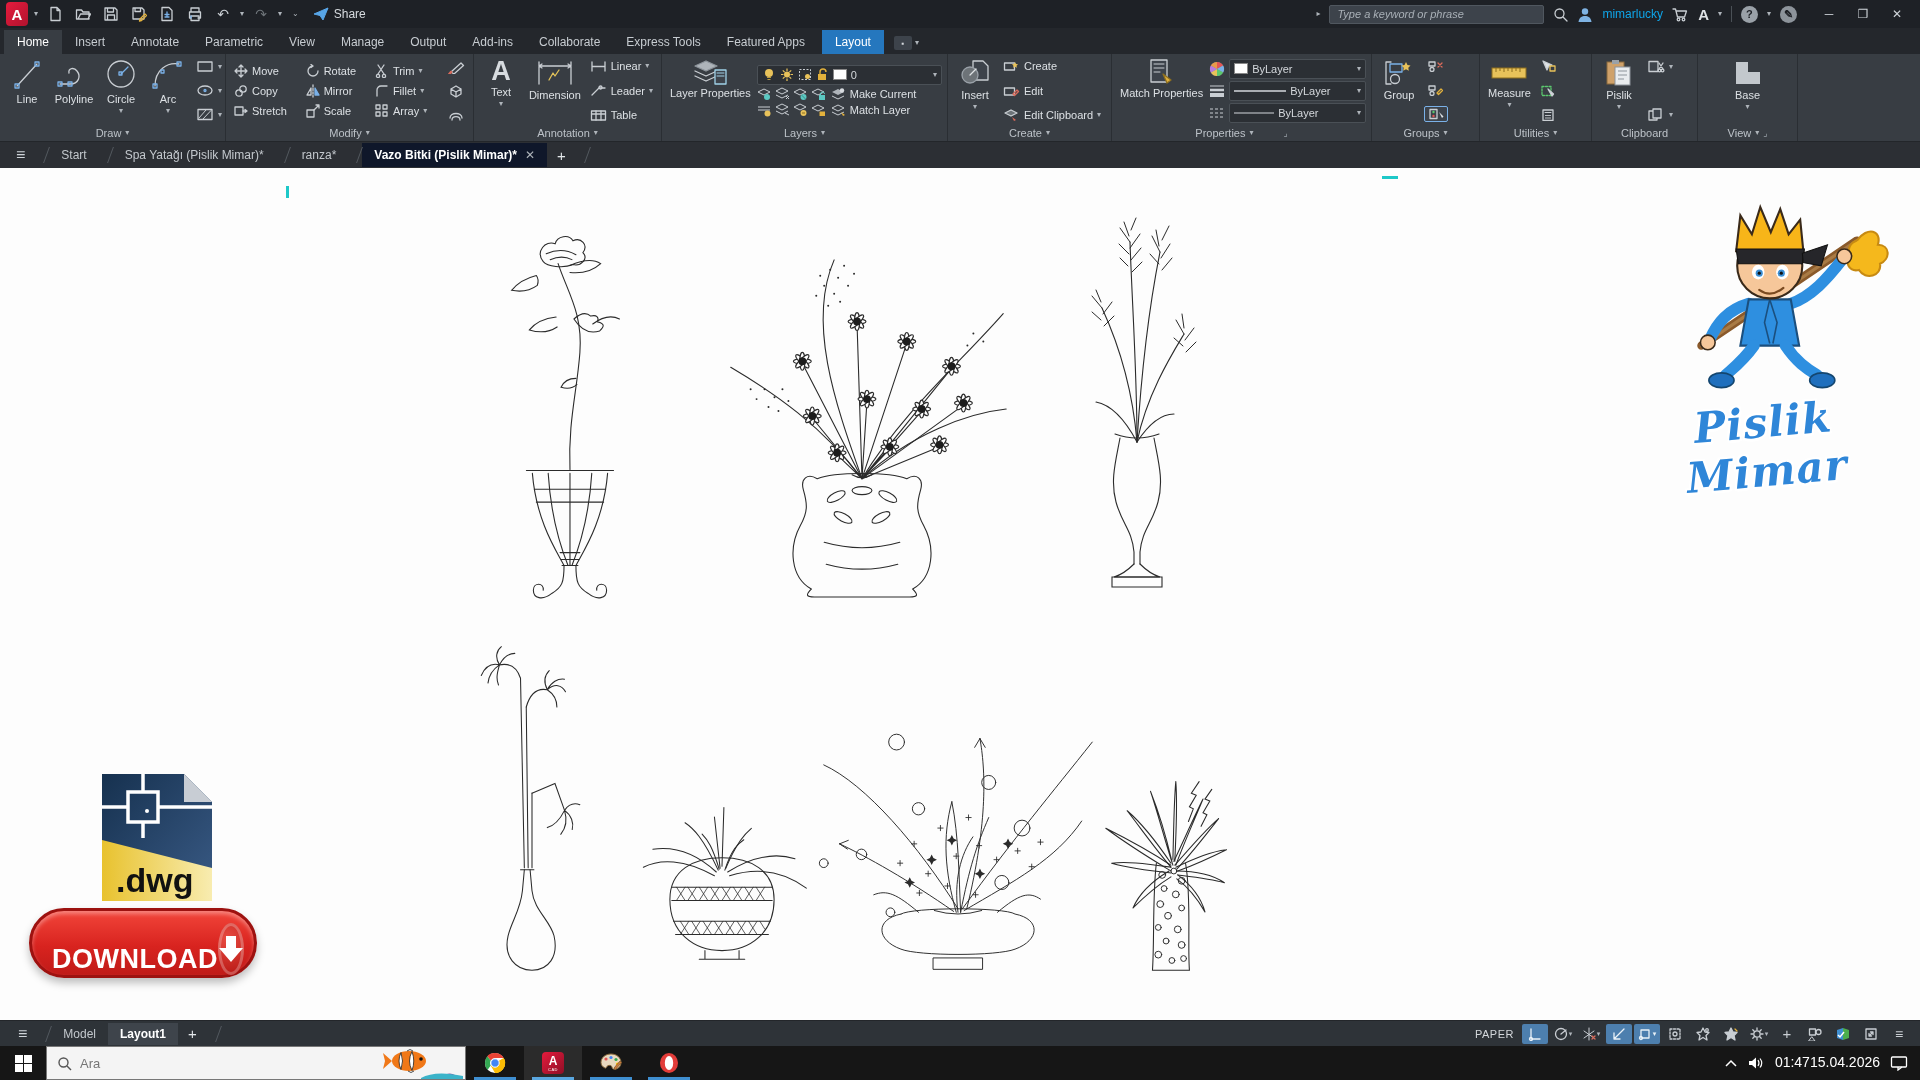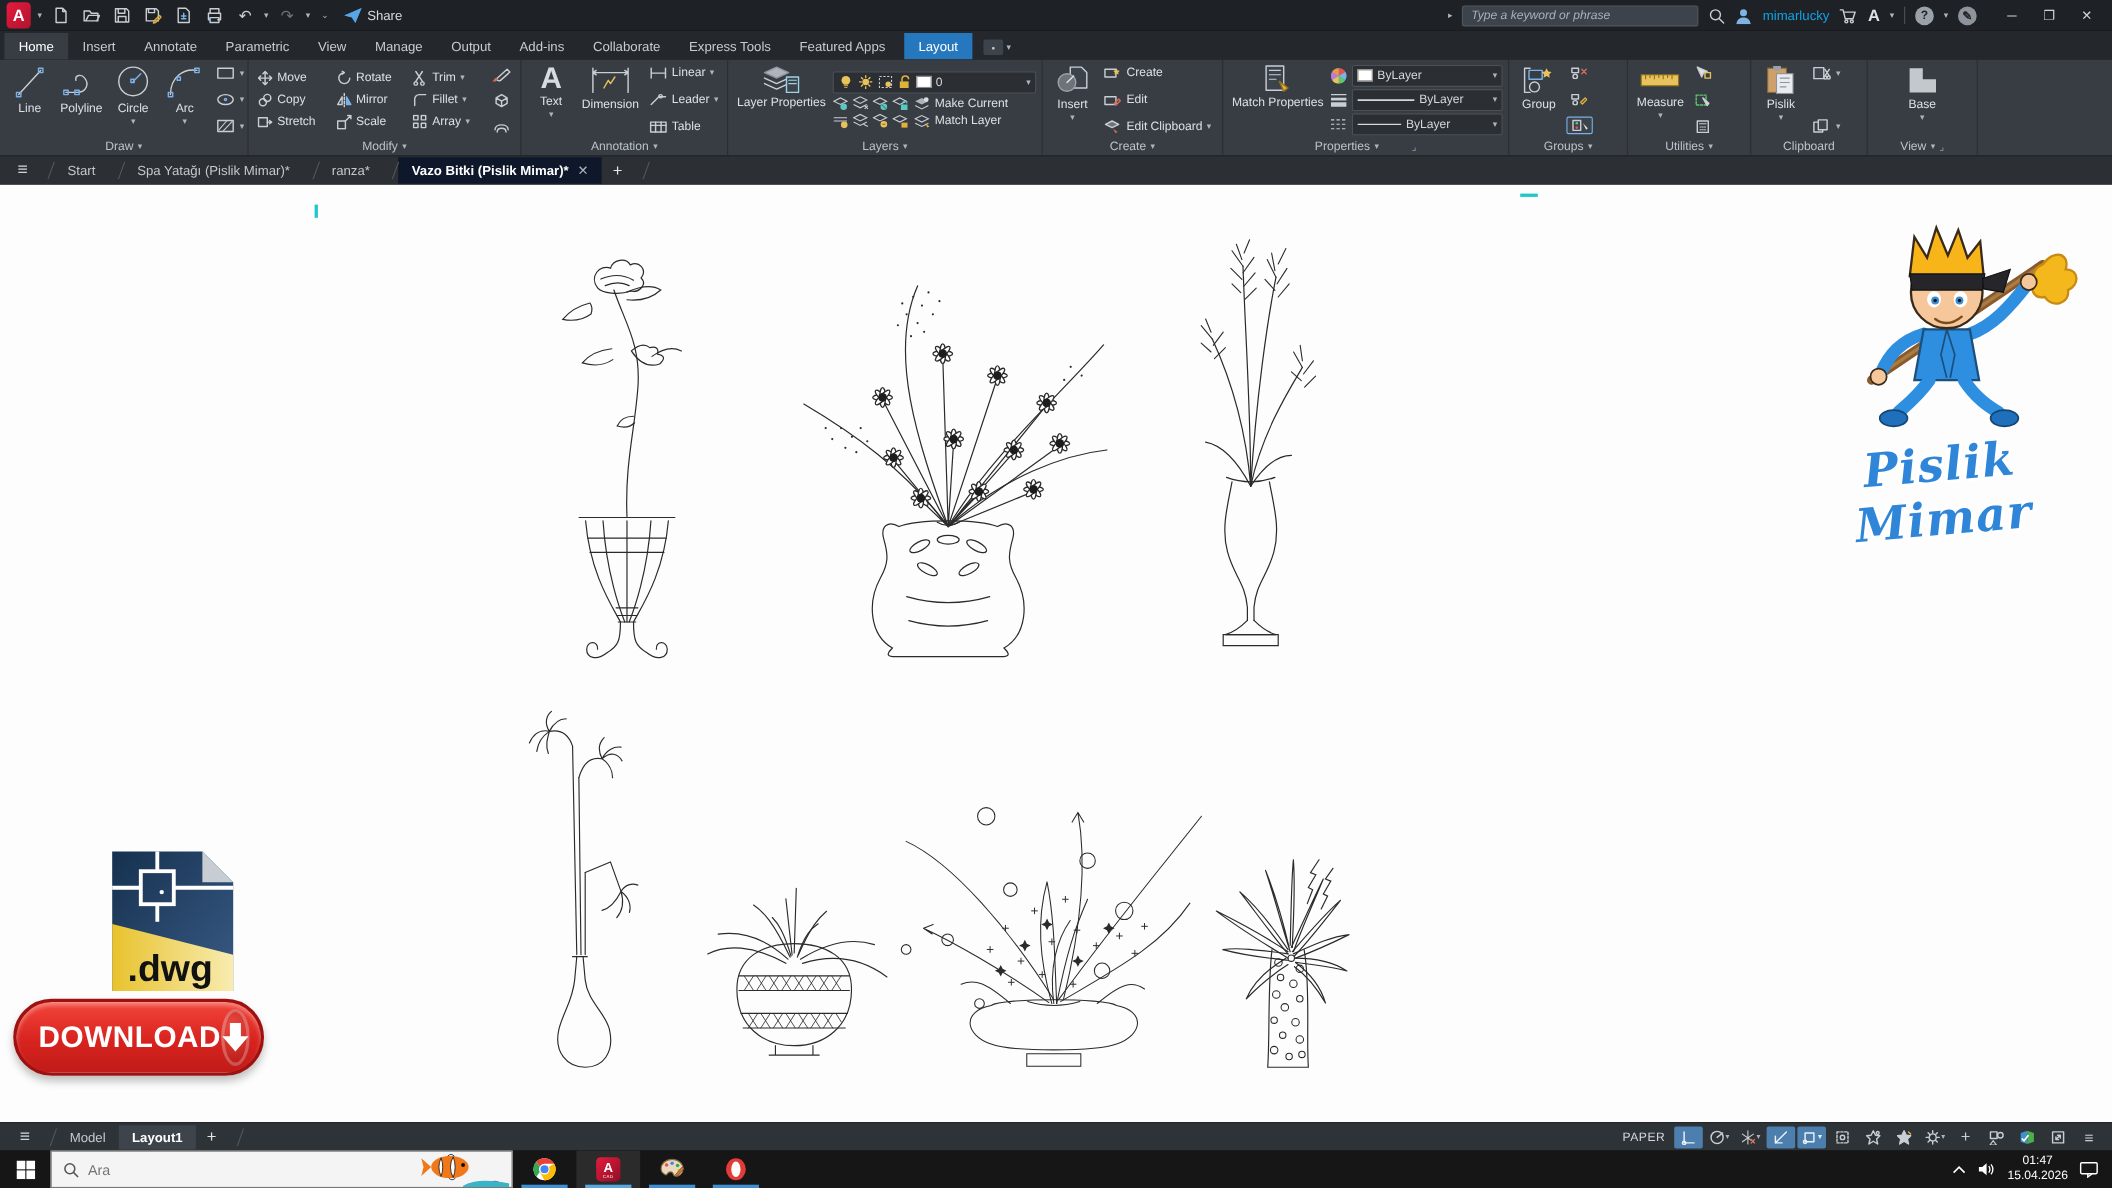--- a/index.html
+++ b/index.html
@@ -64,24 +64,24 @@
   
   .canvas{flex:1;background:#fdfdfd;position:relative;overflow:hidden}
   .vase{position:absolute}
   .tick{position:absolute;background:#1ec8c8}
   .logo{position:absolute;left:1615px;top:18px;width:305px;height:300px}
   .wmtext{position:absolute;left:0;top:212px;width:300px;text-align:center;
     font-family:"DejaVu Serif",serif;font-style:italic;font-weight:bold;font-size:42px;color:#2f86d8;
     transform:rotate(-5deg);letter-spacing:1px;
     text-shadow:-2px -2px 0 #fff,2px -2px 0 #fff,-2px 2px 0 #fff,2px 2px 0 #fff,0 3px 0 #fff}
   .dwgicon{position:absolute;left:80px;top:602px;width:150px;height:135px}
-  .dl{position:absolute;left:12px;top:740px;width:228px;height:70px;border-radius:38px;
+  .dl{position:absolute;left:29px;top:740px;width:228px;height:70px;border-radius:38px;
     background:linear-gradient(#f2453a 0%,#d8231f 55%,#c01b18 100%);border:3px solid #9d1210;
     box-shadow:0 5px 8px rgba(0,0,0,.25), inset 0 3px 4px rgba(255,255,255,.35);
-    display:flex;align-items:center;justify-content:space-between;padding:0 10px 0 20px}
+    display:flex;align-items:flex-end;justify-content:space-between;padding:0 10px 0 20px}
   .dl span{color:#fff;font-weight:bold;font-size:27px;letter-spacing:.5px}
   .dlcirc{width:52px;height:52px;border-radius:50%;background:radial-gradient(circle at 35% 30%,#e84a40,#b51512);
     box-shadow:inset 0 0 0 3px rgba(255,255,255,.25);display:flex;align-items:center;justify-content:center}
 
   
   .statusbar{height:26px;background:#2e3338;display:flex;align-items:center;padding:0 8px;border-top:1px solid #23262a}
   .ltab{padding:4px 12px;font-size:12px;color:#c3c8cd}
   .ltab.active{background:#3e444b;color:#fff;font-weight:bold}
   .sb-right{margin-left:auto;display:flex;align-items:center;gap:2px}
   .paper{font-size:11px;color:#d4d8dc;letter-spacing:.5px;margin-right:6px}
@@ -92,21 +92,21 @@
   
   .taskbar{height:34px;background:#161616;display:flex;align-items:stretch}
   .startbtn{width:46px;display:flex;align-items:center;justify-content:center}
   .tsearch{width:420px;background:#f4f4f4;display:flex;align-items:center;gap:8px;padding:0 10px;position:relative;border:1px solid #777}
   .tsearch input{border:none;outline:none;background:transparent;font-size:13px;color:#444;width:230px}
   .fishwrap{position:absolute;right:2px;top:1px;bottom:1px;display:flex;align-items:center}
   .appbtn{width:58px;display:flex;align-items:center;justify-content:center;position:relative}
   .appbtn.activeapp{background:#2b2b2b}
   .underline{position:absolute;bottom:0;left:8px;right:8px;height:3px;background:#3f8fd1}
   .tray{margin-left:auto;display:flex;align-items:center;gap:10px;padding-right:12px}
-  .clock{display:flex;flex-direction:column;align-items:center;justify-content:center;color:#fff;font-size:11px;line-height:1.25}
+  .clock{display:flex;align-items:center;justify-content:center;color:#fff;font-size:14px;line-height:1.25}
 </style>
 </head>
 <body>
 
 <div id="app">
 
   <header class="titlebar">
     <div class="qat">
       <div class="qbtn">
         <div class="acadlogo">A</div>

